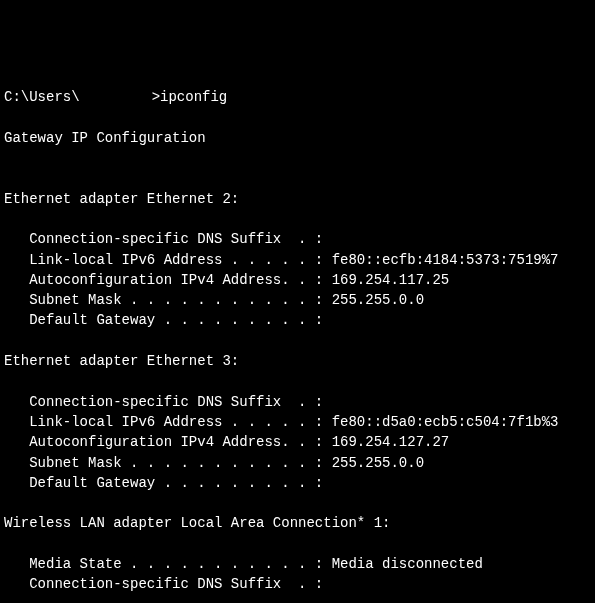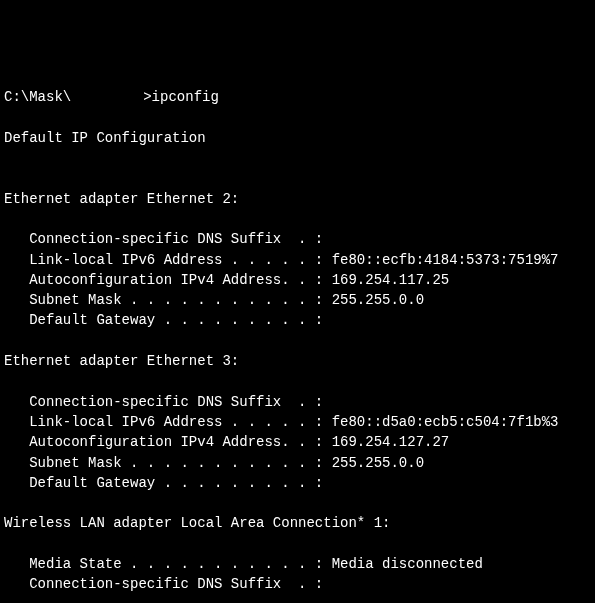--- a/index.html
+++ b/index.html
@@ -21,23 +21,23 @@
       height: 14px;
       background: #000;
       vertical-align: middle;
     }
   </style>
 </head>
 <body>
 
 
 
-<div><span><span>C:\Mask\</span><span class="redact"></span><span>&gt;ipconfig</span></span>
+<div><span><span>C:\Users\</span><span class="redact"></span><span>&gt;ipconfig</span></span>
 
-<span>Default IP Configuration</span>
+<span>Gateway IP Configuration</span>
 <span>
 
 Ethernet adapter Ethernet 2:
 
    Connection-specific DNS Suffix  . :
    Link-local IPv6 Address . . . . . : fe80::ecfb:4184:5373:7519%7
    Autoconfiguration IPv4 Address. . : 169.254.117.25
    Subnet Mask . . . . . . . . . . . : 255.255.0.0
    Default Gateway . . . . . . . . . :
 

